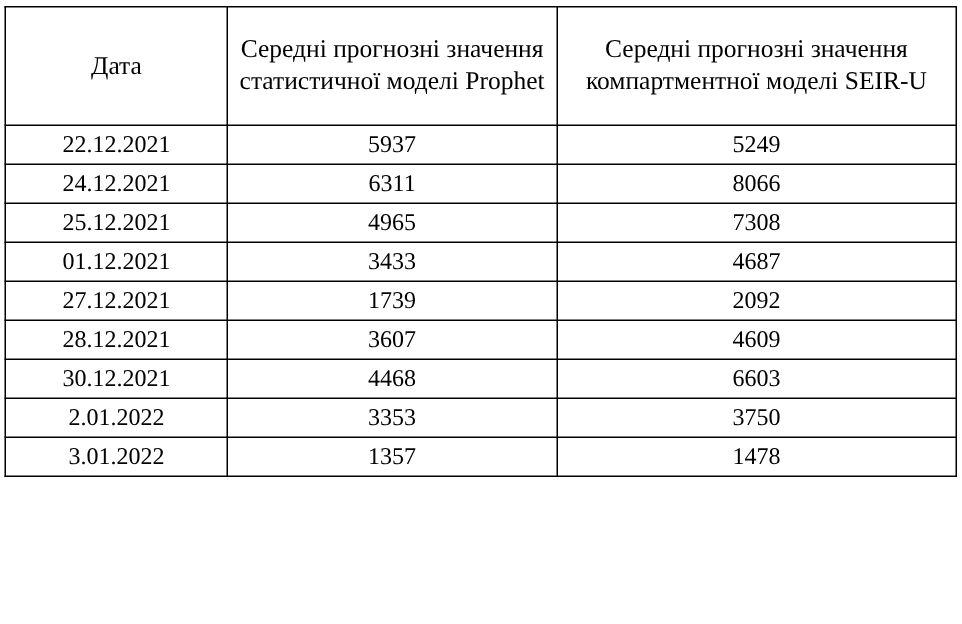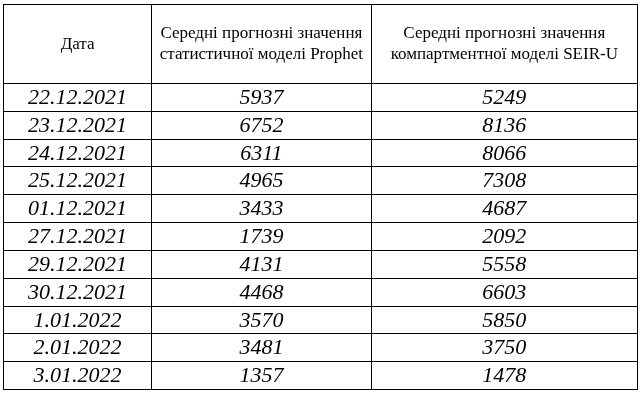--- a/index.html
+++ b/index.html
@@ -33,22 +33,21 @@
     line-height: 1.22;
     padding: 0;
   }
   table.forecast-table thead th {
     height: 74px;
     padding: 2px 6px;
     font-size: 17px;
   }
   table.forecast-table tbody td {
     height: 25px;
-    font-size: 22px;
-    font-style: italic;
+    font-size: 16px;
   }
   col.c-date { width: 148px; }
   col.c-prophet { width: 219px; }
   col.c-seir { width: 266px; }
 </style>
 </head>
 <body>
 
 <div class="table-wrap">
   <table class="forecast-table">
@@ -64,62 +63,52 @@
         <th>Середні прогнозні значення компартментної моделі SEIR-U</th>
       </tr>
     </thead>
     <tbody>
       <tr>
         <td>22.12.2021</td>
         <td>5937</td>
         <td>5249</td>
       </tr>
       <tr>
-        <td>23.12.2021</td>
-        <td>6752</td>
-        <td>8136</td>
-      </tr>
-      <tr>
         <td>24.12.2021</td>
         <td>6311</td>
         <td>8066</td>
       </tr>
       <tr>
         <td>25.12.2021</td>
         <td>4965</td>
         <td>7308</td>
       </tr>
       <tr>
         <td>01.12.2021</td>
         <td>3433</td>
         <td>4687</td>
       </tr>
       <tr>
         <td>27.12.2021</td>
         <td>1739</td>
         <td>2092</td>
       </tr>
       <tr>
-        <td>29.12.2021</td>
-        <td>4131</td>
-        <td>5558</td>
+        <td>28.12.2021</td>
+        <td>3607</td>
+        <td>4609</td>
       </tr>
       <tr>
         <td>30.12.2021</td>
         <td>4468</td>
         <td>6603</td>
       </tr>
       <tr>
-        <td>1.01.2022</td>
-        <td>3570</td>
-        <td>5850</td>
-      </tr>
-      <tr>
         <td>2.01.2022</td>
-        <td>3481</td>
+        <td>3353</td>
         <td>3750</td>
       </tr>
       <tr>
         <td>3.01.2022</td>
         <td>1357</td>
         <td>1478</td>
       </tr>
 
     </tbody>
   </table>

